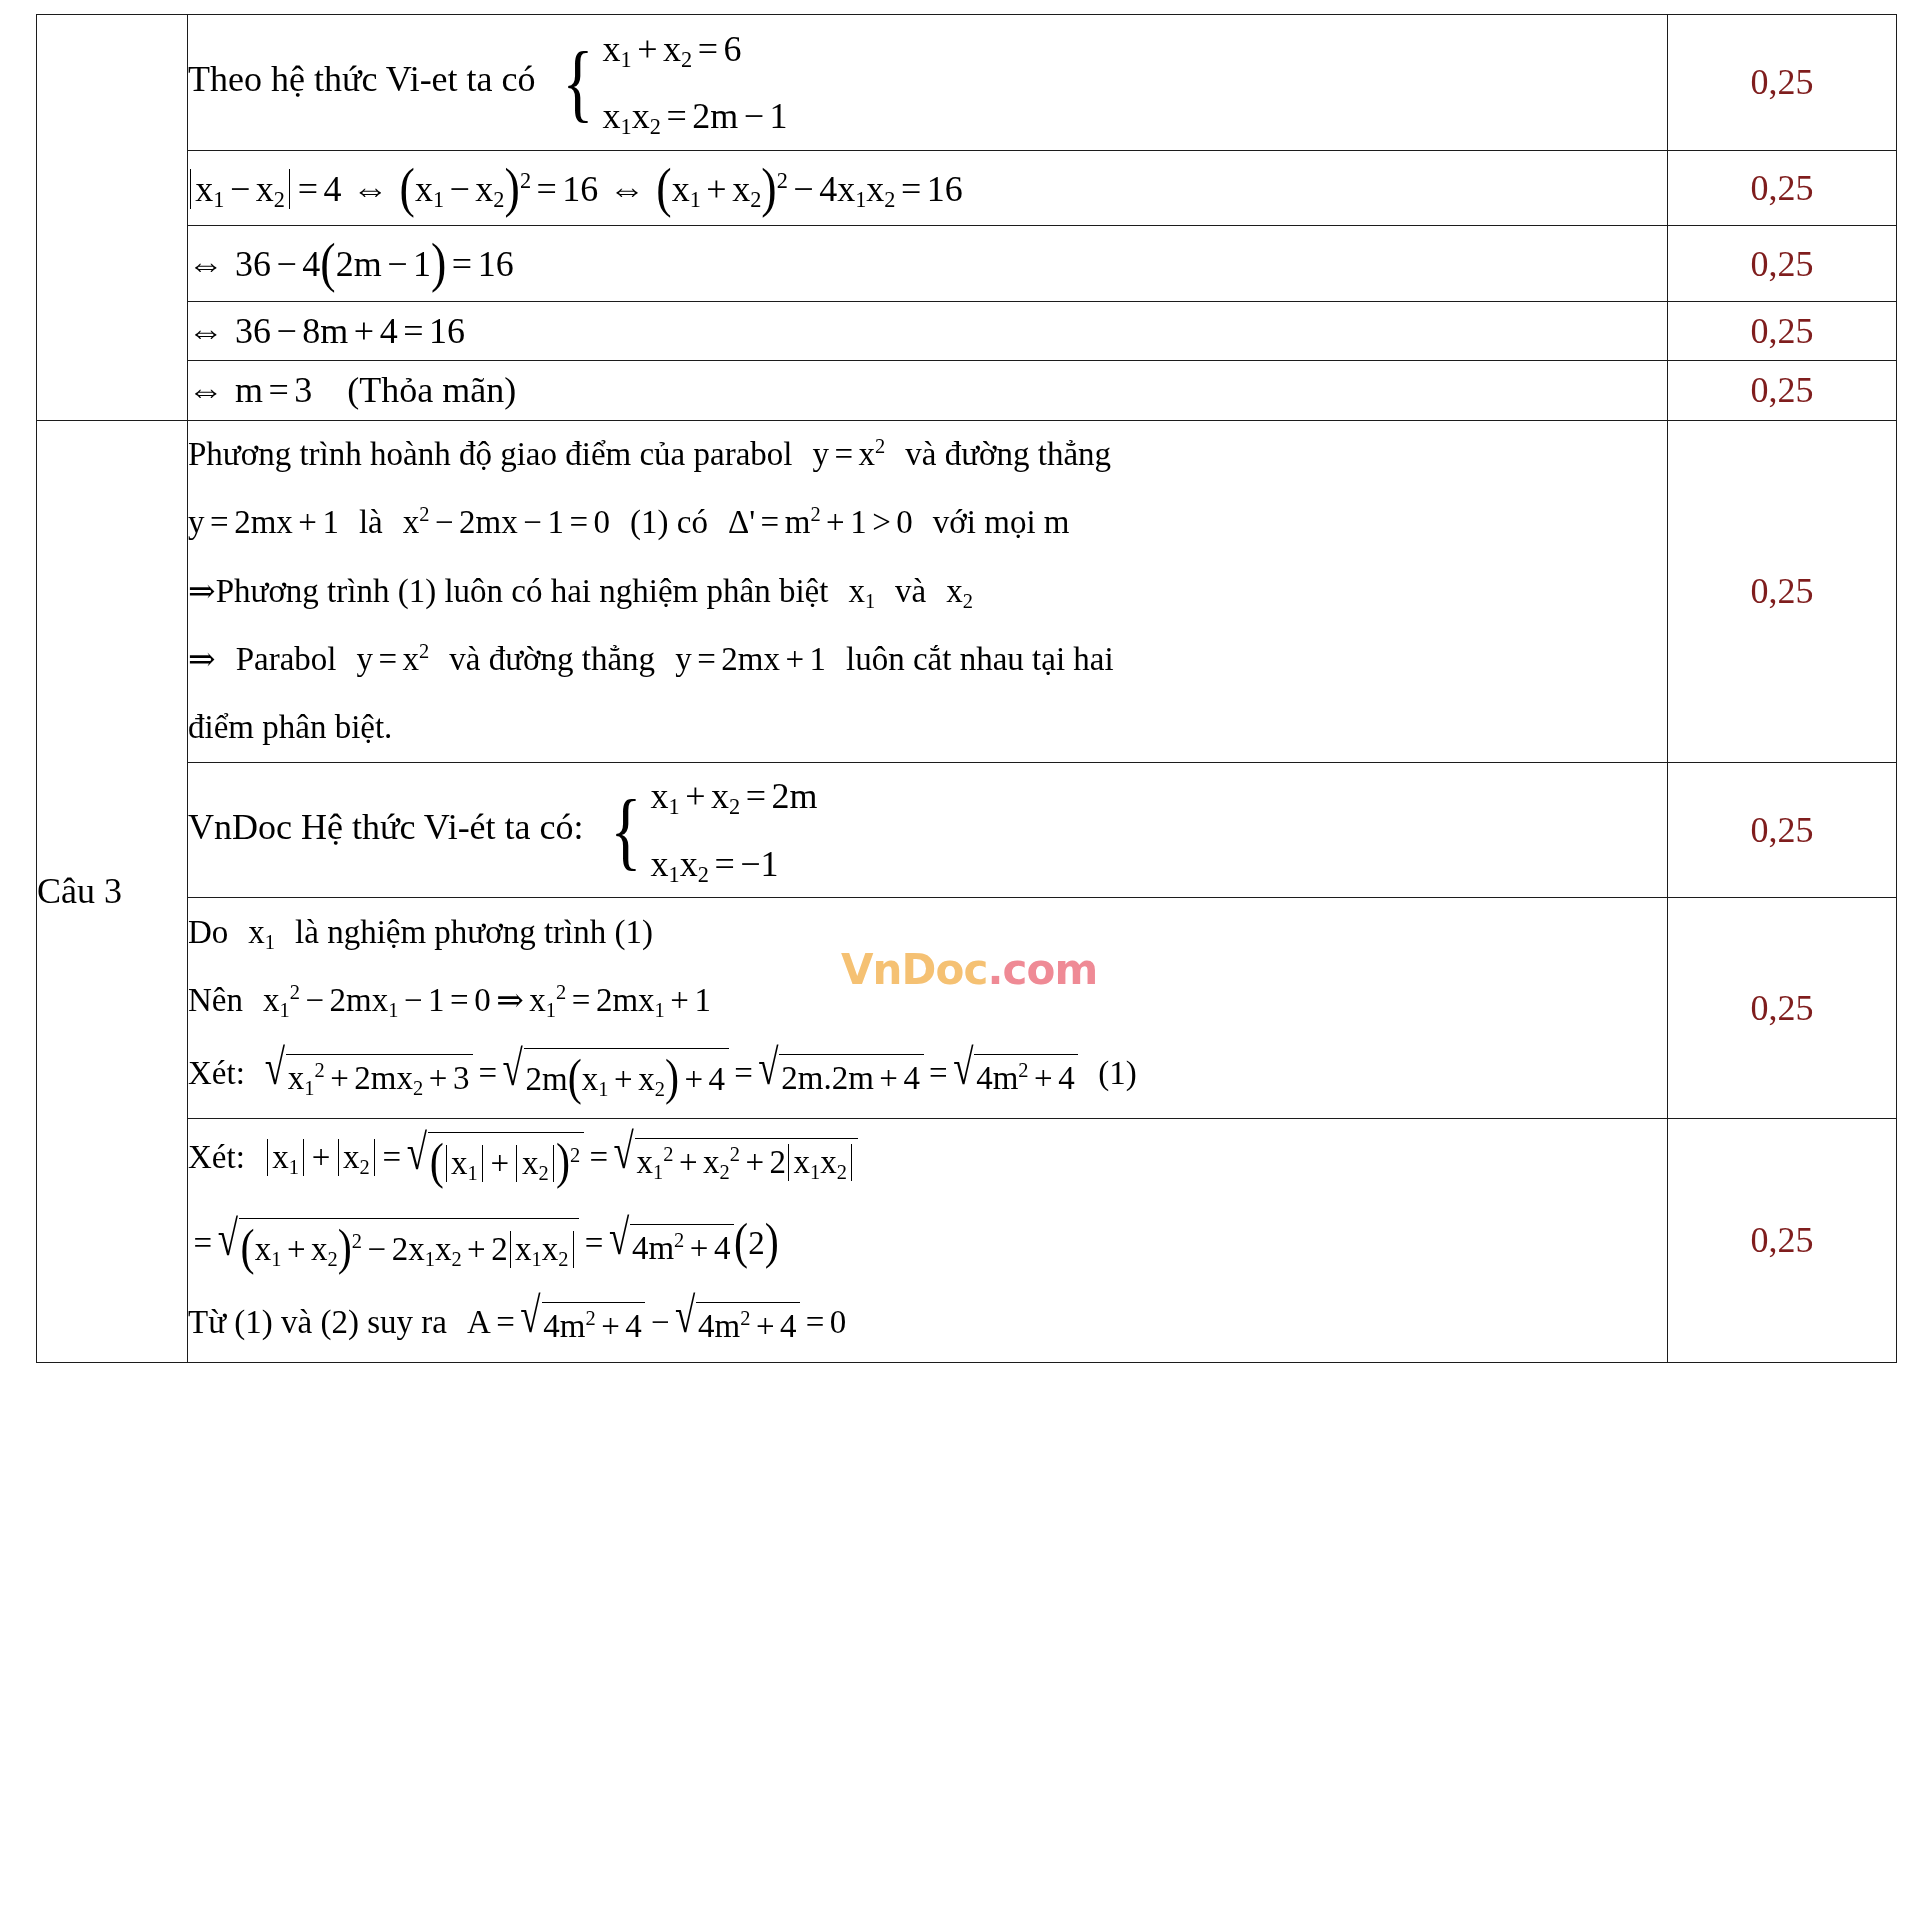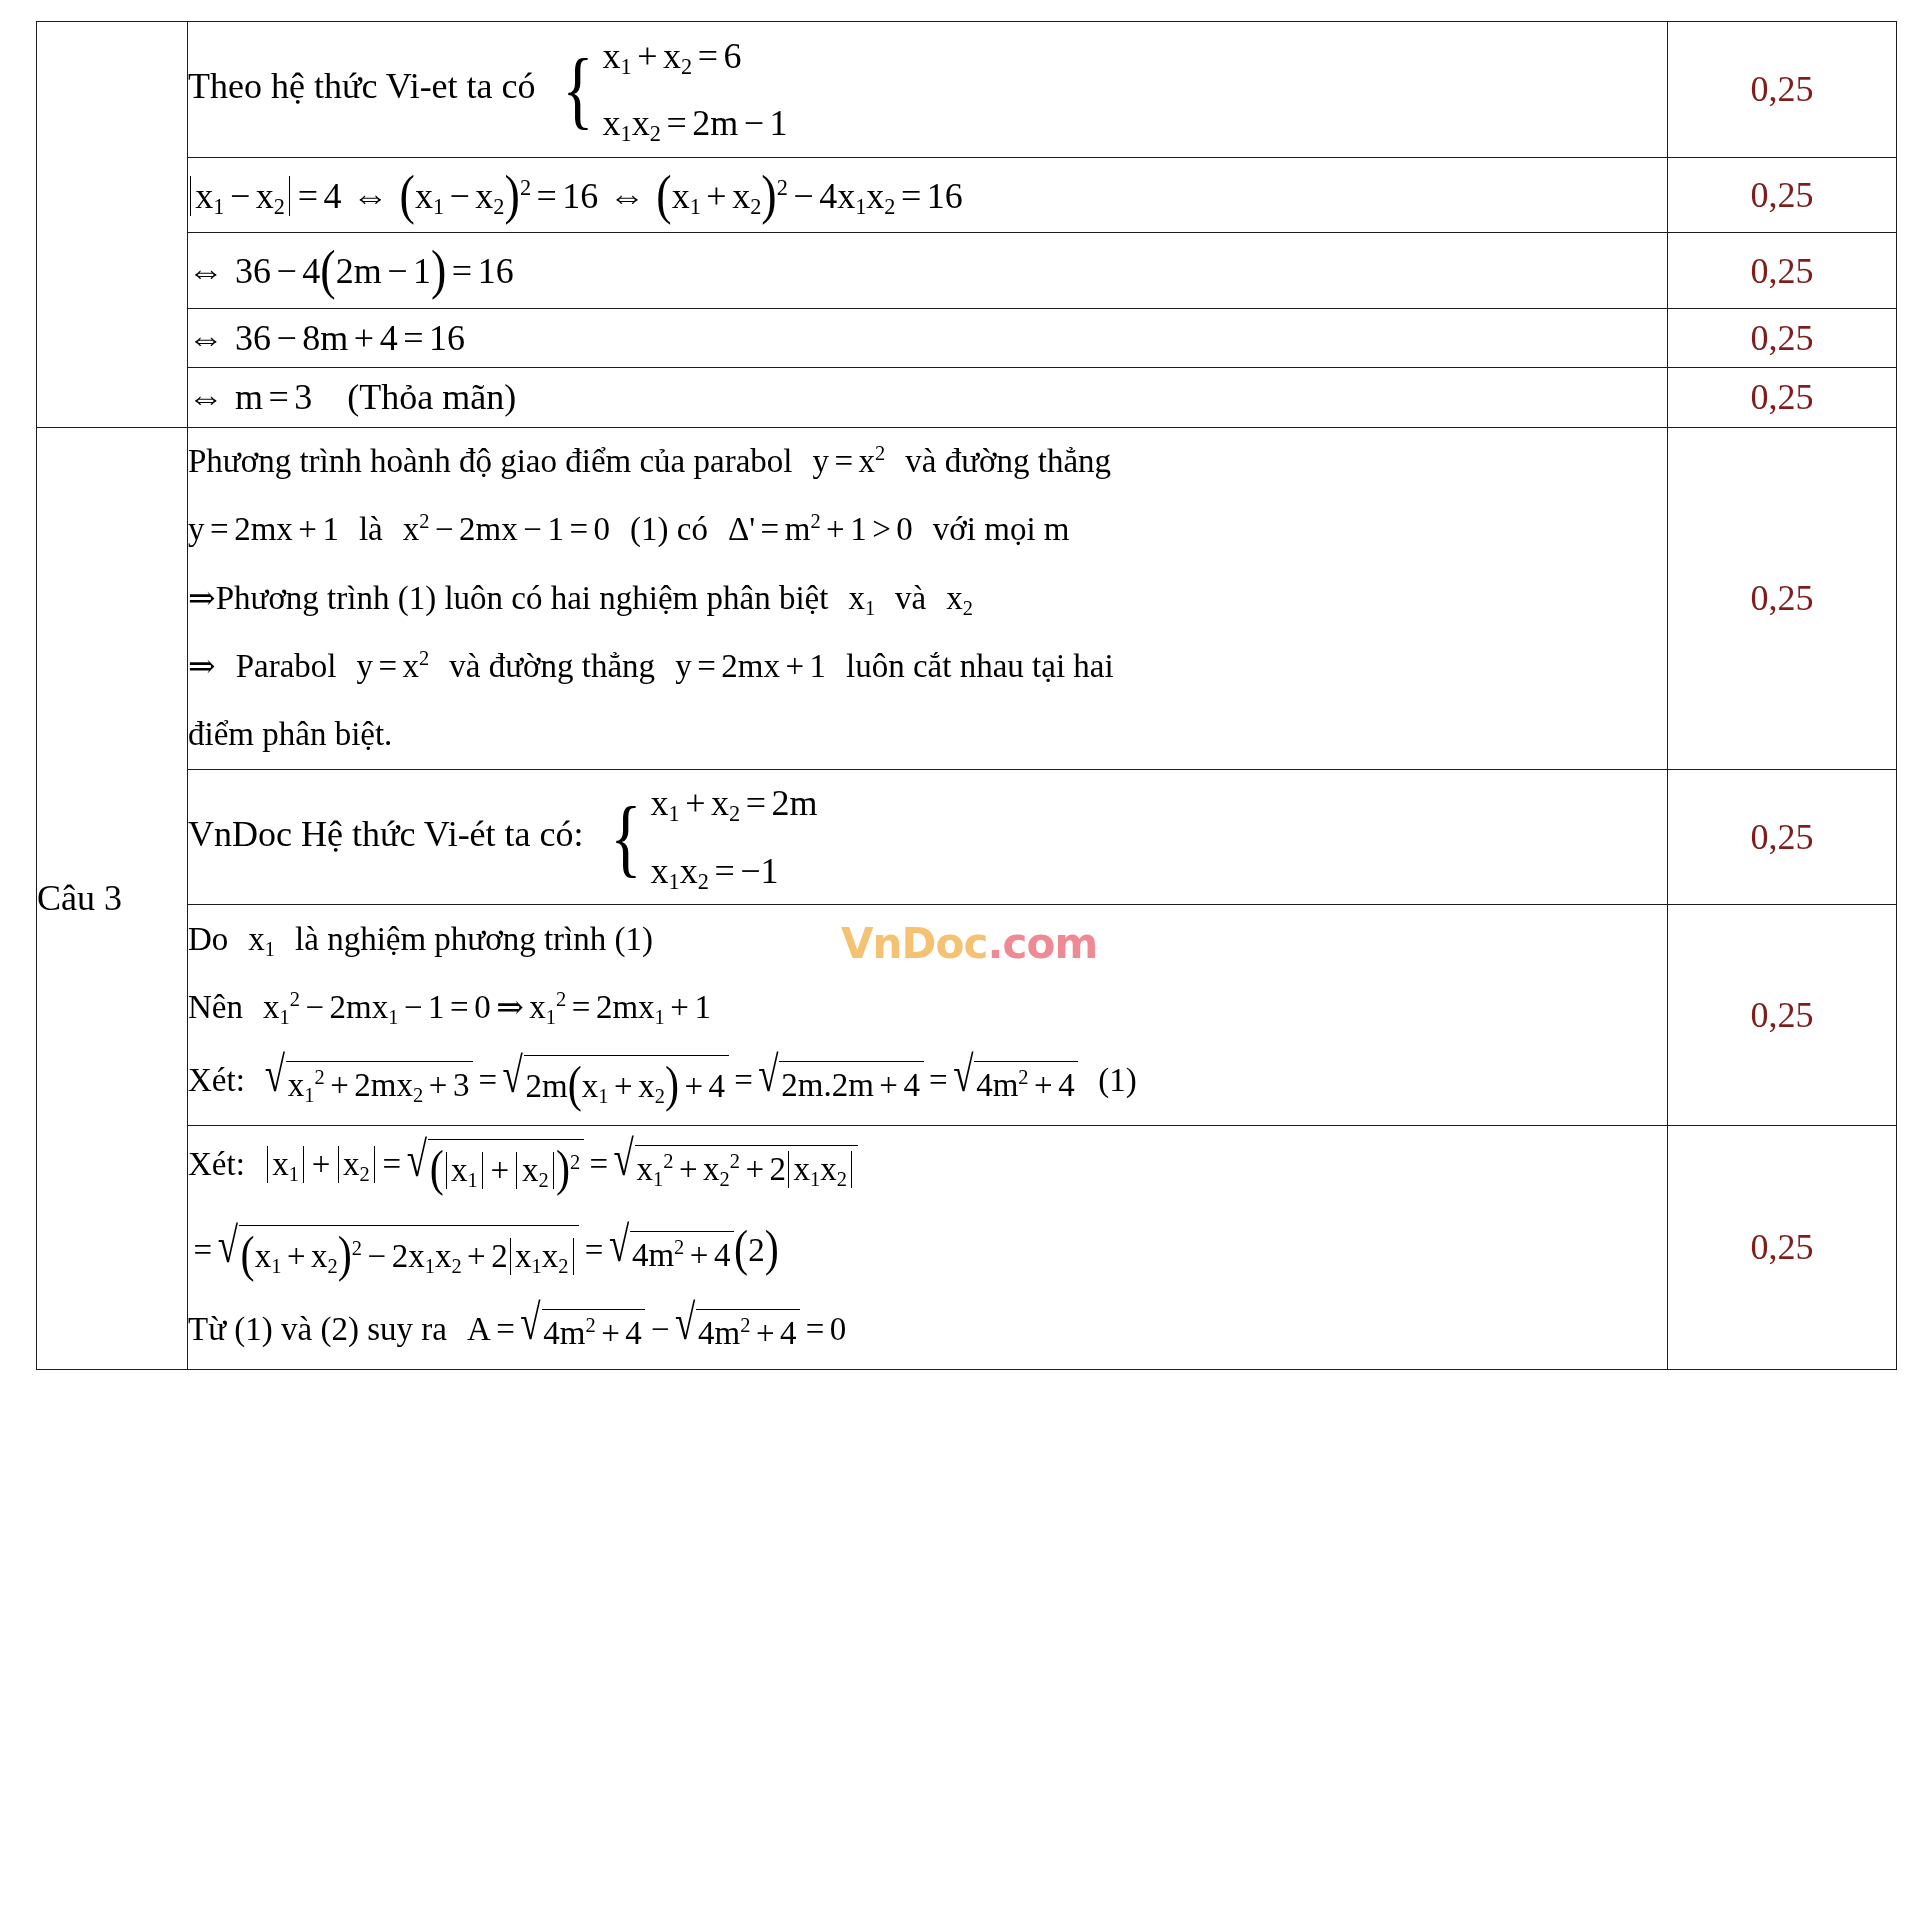--- a/index.html
+++ b/index.html
@@ -21,21 +21,21 @@
     width: 1931px;
     height: 1915px;
     box-sizing: border-box;
   }
 
   table.answer-table {
     border-collapse: collapse;
     table-layout: fixed;
     width: 1860px;
     margin-left: 36px;
-    margin-top: 21px;
+    margin-top: 14px;
     border-radius: 8px;
   }
 
   table.answer-table td {
     border: 1.8px solid #1c1c1c;
     padding: 0;
     vertical-align: middle;
     background: transparent;
   }
 
@@ -146,21 +146,21 @@
 
   .op { padding: 0 5.5px; }
   .sp { display: inline-block; width: 20px; }
   .sp-sm { display: inline-block; width: 11px; }
   .sp-lg { display: inline-block; width: 35px; }
 
   
   .watermark {
     position: absolute;
     left: 841px;
-    top: 898px;
+    top: 931px;
     font-family: "DejaVu Sans", sans-serif;
     font-weight: bold;
     font-size: 42px;
     letter-spacing: -0.9px;
     pointer-events: none;
     z-index: 5;
     white-space: nowrap;
   }
   .watermark .wm-a { color: #f5c173; }
   .watermark .wm-b { color: #ef8a95; }

